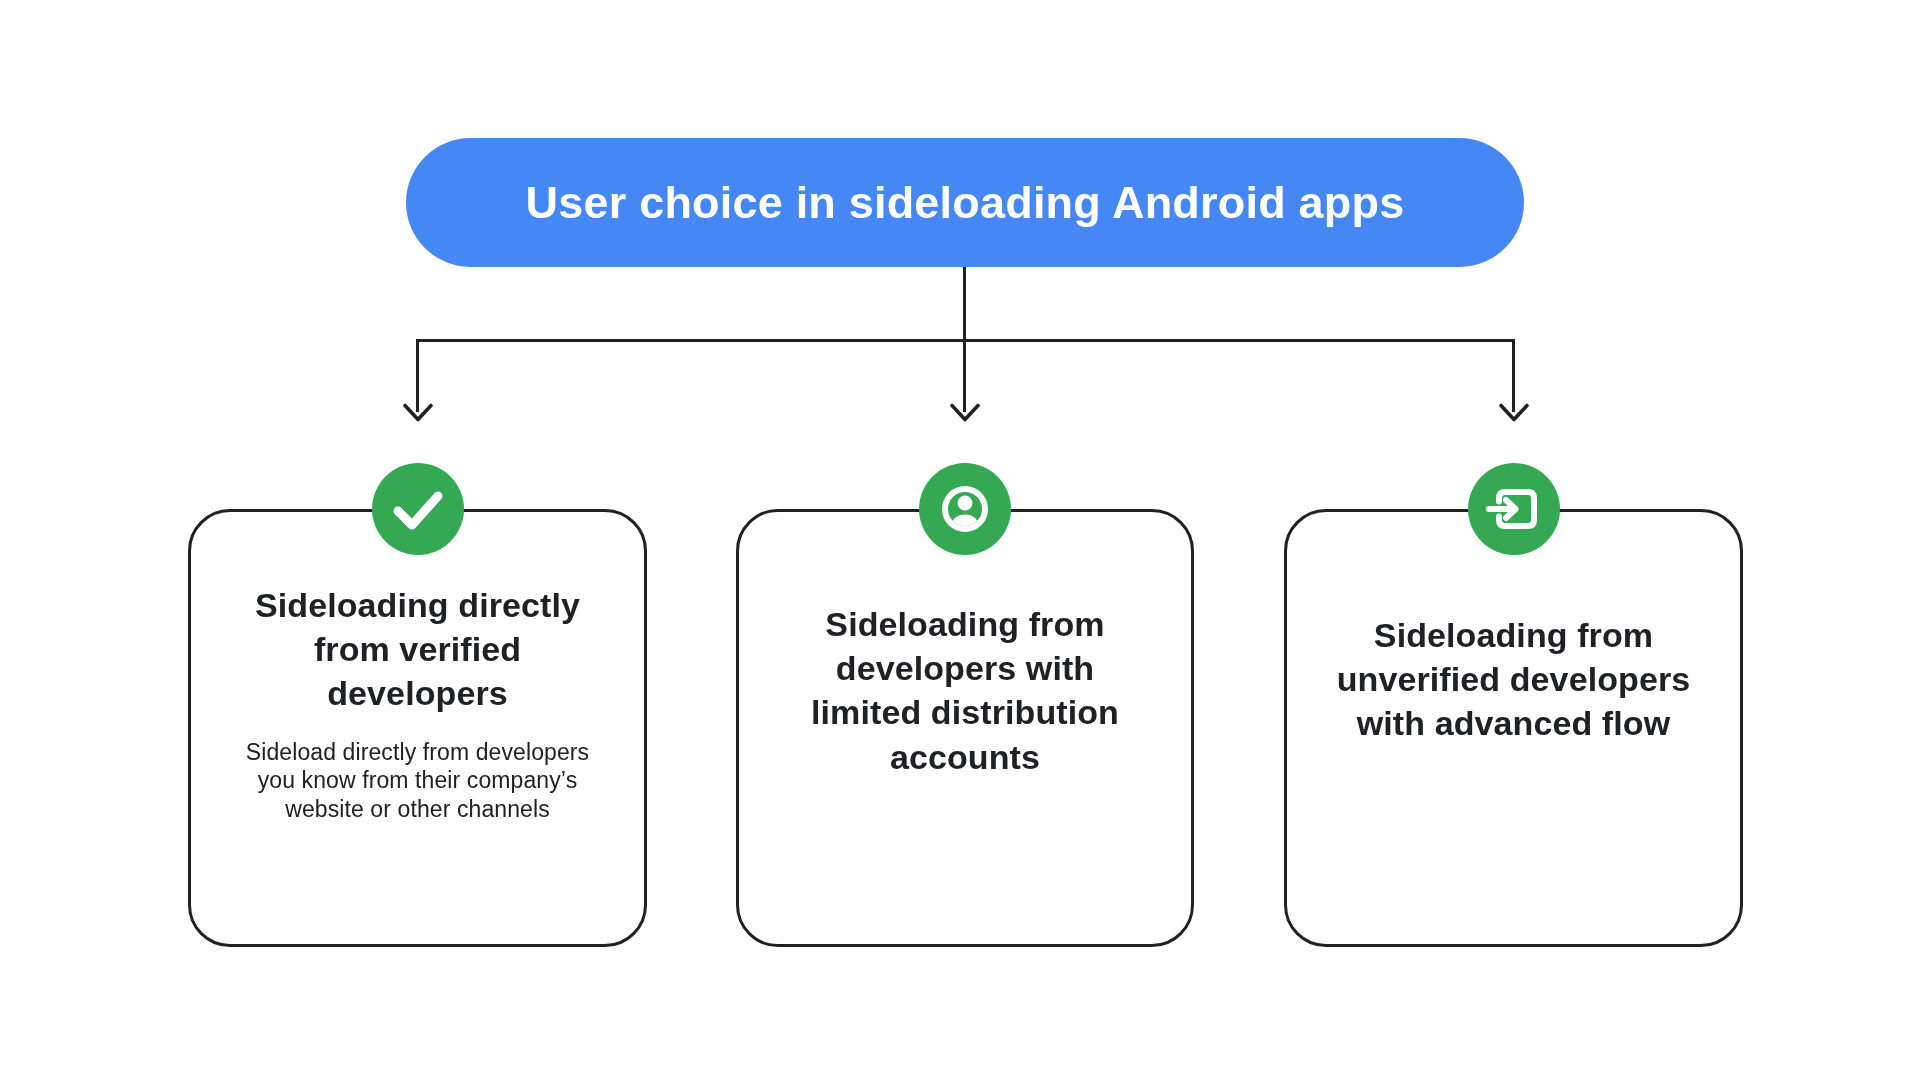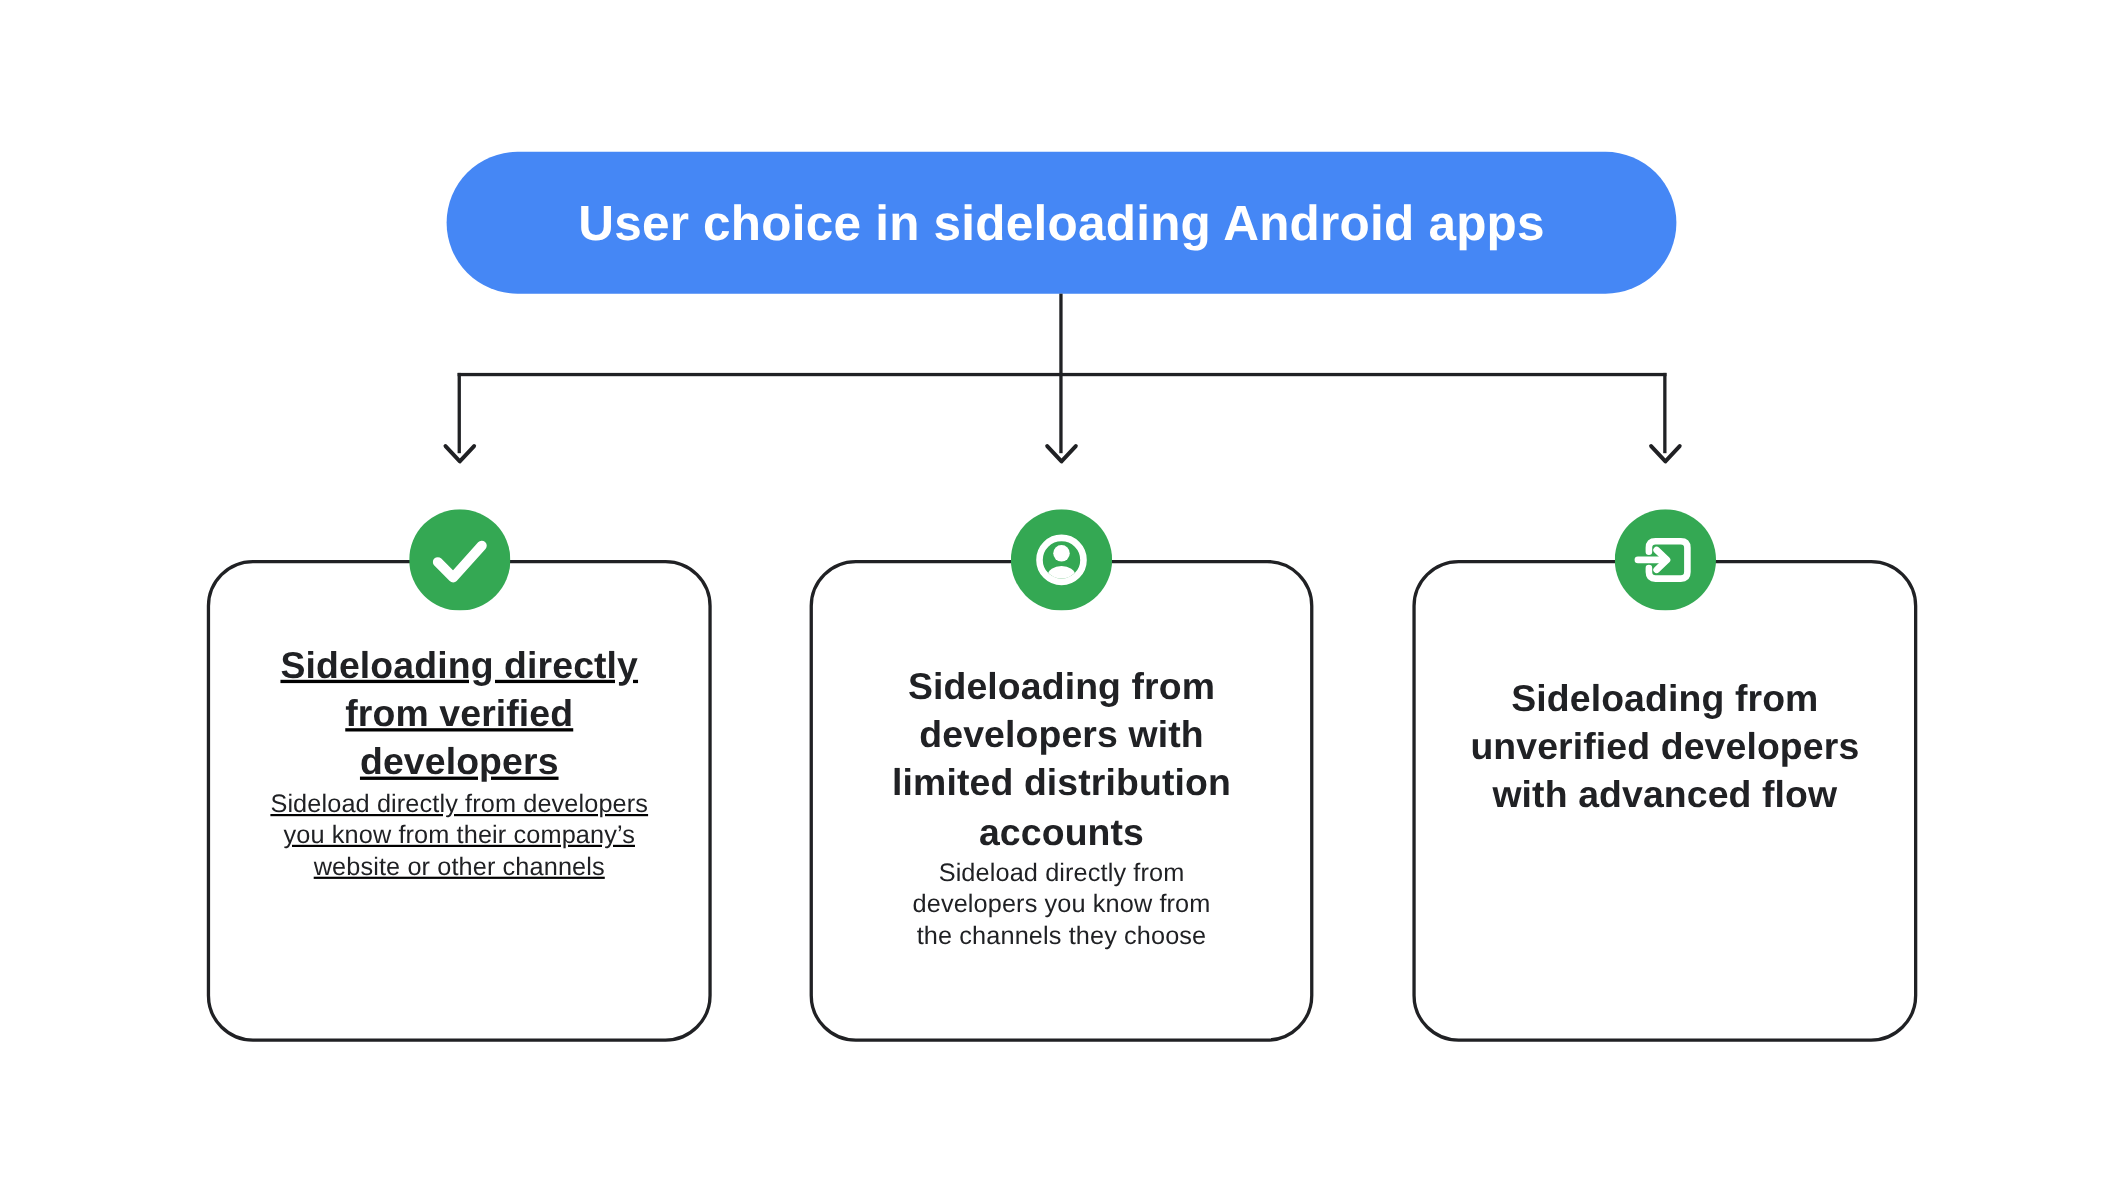--- a/index.html
+++ b/index.html
@@ -51,21 +51,21 @@
   
   .card {
     position: absolute;
     top: 509px;
     height: 438px;
     background: #ffffff;
     border: 3px solid var(--line, #202124);
     border-radius: 42px;
     text-align: center;
   }
-  .card-left   { left: 188px;  width: 459px; padding: 71px 30px 0; text-decoration: underline; }
+  .card-left   { left: 188px;  width: 459px; padding: 71px 30px 0; }
   .card-middle { left: 736px;  width: 458px; padding: 90px 30px 0; }
   .card-right  { left: 1284px; width: 459px; padding: 101px 30px 0; }
 
   .icon-badge {
     position: absolute;
     top: -49px;
     left: 50%;
     margin-left: -46px;
     width: 92px; height: 92px;
   }
@@ -73,20 +73,21 @@
 
   .card-heading {
     font-size: 34px;
     line-height: 1.3;
     font-weight: 600;
     color: var(--text, #202124);
     white-space: pre-line;
     letter-spacing: 0.1px;
   }
   .card-body {
+    margin-top: 22px;
     font-size: 23px;
     line-height: 1.24;
     font-weight: 400;
     color: var(--text, #202124);
     white-space: pre-line;
     letter-spacing: 0.1px;
   }
   .card-body + .card-body { margin-top: 24px; }
 </style>
 </head>
@@ -145,23 +146,20 @@
         <g clip-path="url(#pclip)" fill="#ffffff">
           <circle cx="46" cy="40" r="7.5"></circle>
           <ellipse cx="46" cy="60" rx="12.5" ry="8.5"></ellipse>
         </g>
       </svg>
     </div>
     <h2 class="card-heading">Sideloading from
 developers with
 limited distribution
 accounts</h2>
-    <p class="card-body">Sideload directly from
-developers you know from
-the channels they choose</p>
   </section>
 
   <section class="card card-right">
     <div class="icon-badge">
       <svg width="92" height="92" viewBox="0 0 92 92">
         <circle cx="46" cy="46" r="46" fill="var(--green, #34A853)"></circle>
         <path d="M31,38.5 L31,35 Q31,29 37,29 L60,29 Q66,29 66,35 L66,57 Q66,63 60,63 L37,63 Q31,63 31,57 L31,53.5" fill="none" stroke="#ffffff" stroke-width="6" stroke-linecap="round" stroke-linejoin="round"></path>
         <line x1="21" y1="46" x2="44" y2="46" stroke="#ffffff" stroke-width="6" stroke-linecap="round"></line>
         <polyline points="38,37 47.5,46 38,55" fill="none" stroke="#ffffff" stroke-width="6" stroke-linecap="round" stroke-linejoin="round"></polyline>
       </svg>

